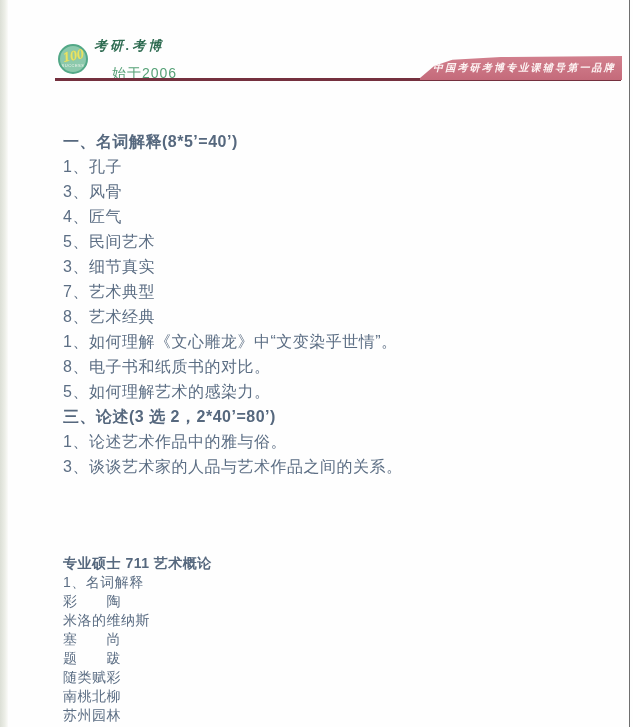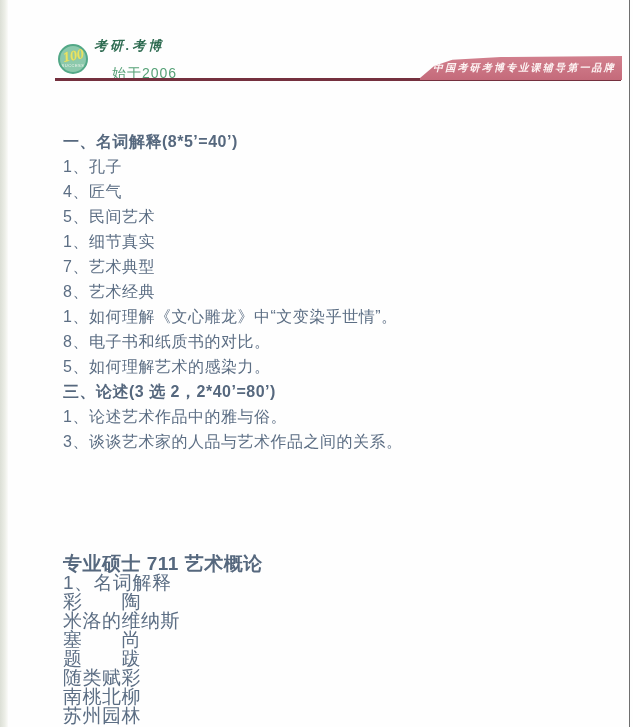--- a/index.html
+++ b/index.html
@@ -79,21 +79,21 @@
   .line{
     height:25px;line-height:25px;
     font-size:16px;color:#5c6e84;
     white-space:nowrap;letter-spacing:0.5px;
   }
   .line.heading{font-weight:bold;color:#56687e;}
 
   .appendix{position:absolute;left:63px;top:554px;width:540px;}
   .aline{
     height:19px;line-height:19px;
-    font-size:19px;color:#5c6e84;
+    font-size:14px;color:#5c6e84;
     white-space:nowrap;letter-spacing:0.5px;
   }
   .aline.heading{font-weight:bold;color:#56687e;}
 </style>
 </head>
 <body>
 
 <div class="page">
 
   <div class="edge-left"></div>
@@ -107,23 +107,24 @@
   <div class="since">始于2006</div>
   <div class="header-rule"></div>
   <div class="ribbon">
     <span class="ribbon-text">中国考研考博专业课辅导第一品牌</span>
   </div>
 
 
   <div class="content">
     <div class="line heading">一、名词解释(8*5’=40’)</div>
     <div class="line">1、孔子</div>
+    <div class="line">3、风骨</div>
     <div class="line">4、匠气</div>
     <div class="line">5、民间艺术</div>
-    <div class="line">1、细节真实</div>
+    <div class="line">3、细节真实</div>
     <div class="line">7、艺术典型</div>
     <div class="line">8、艺术经典</div>
 
     <div class="line">1、如何理解《文心雕龙》中“文变染乎世情”。</div>
     <div class="line">8、电子书和纸质书的对比。</div>
     <div class="line">5、如何理解艺术的感染力。</div>
 
     <div class="line heading">三、论述(3 选 2，2*40’=80’)</div>
     <div class="line">1、论述艺术作品中的雅与俗。</div>
     <div class="line">3、谈谈艺术家的人品与艺术作品之间的关系。</div>

